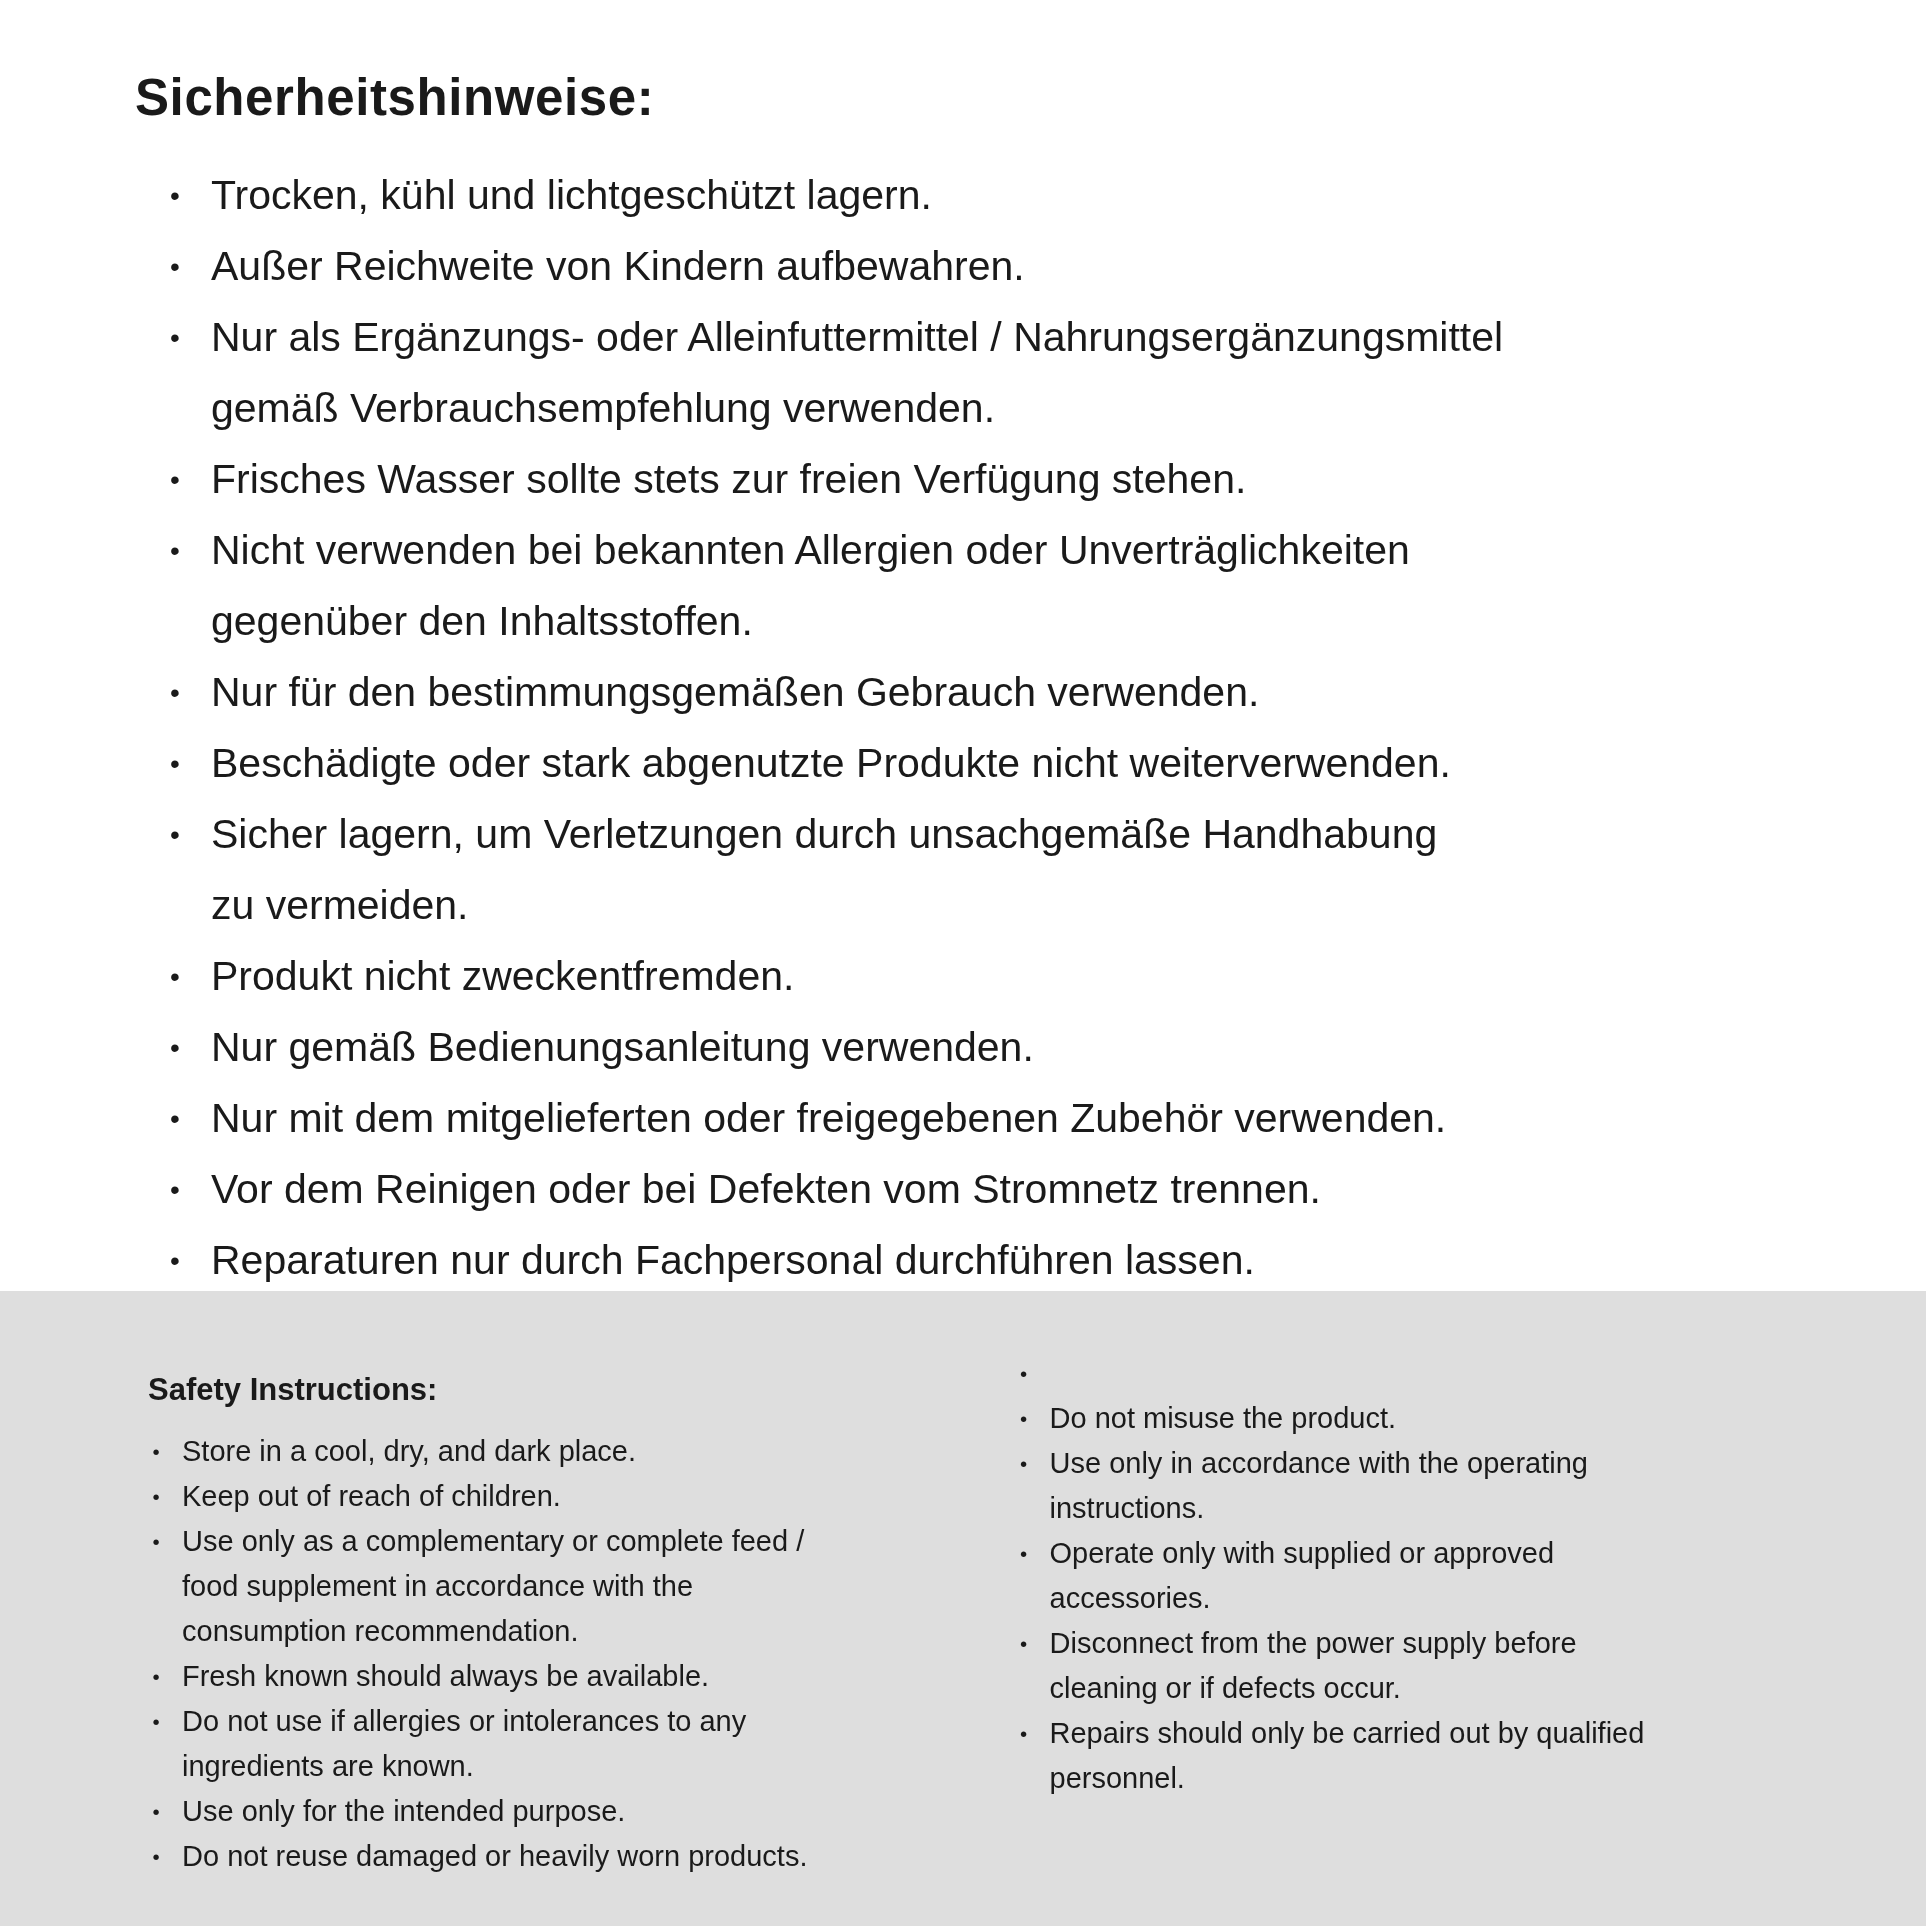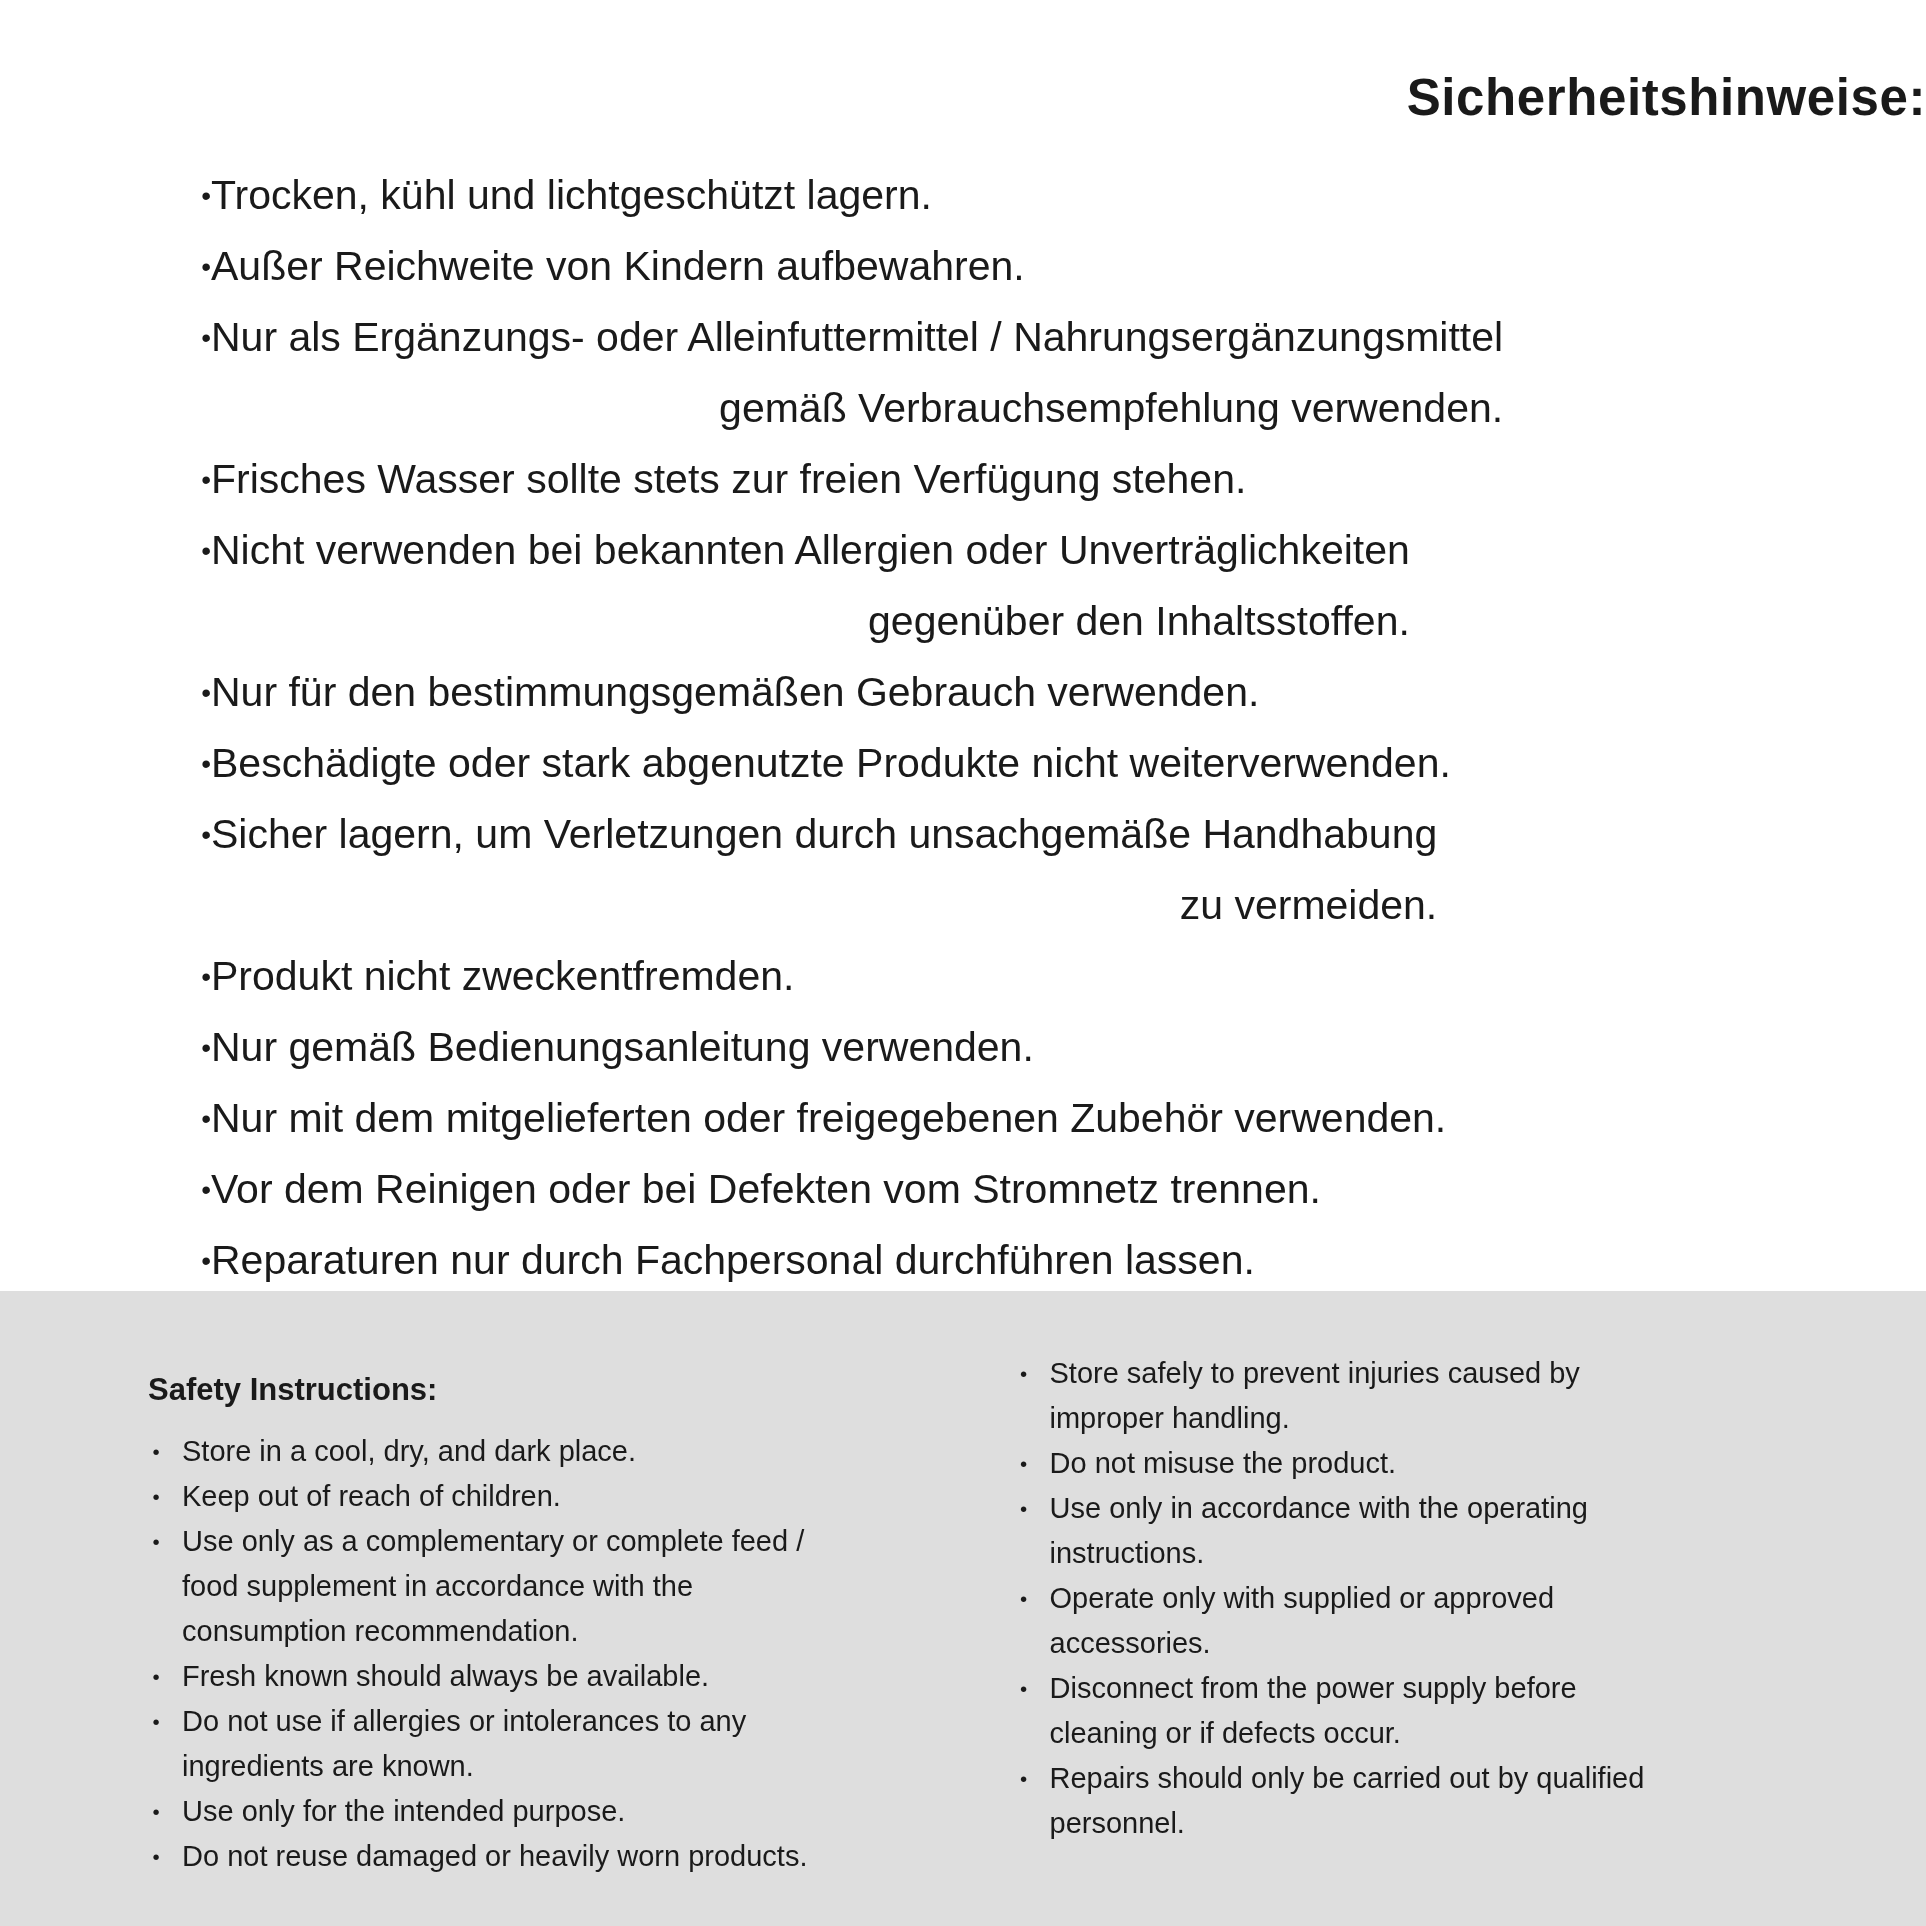--- a/index.html
+++ b/index.html
@@ -12,21 +12,20 @@
     color: #1a1a1a;
   }
 
   
   .de-section {
     box-sizing: border-box;
     height: 1291px;
     padding-top: 72px;
     background: #ffffff;
     overflow: hidden;
-    text-align: right;
   }
   .de-title {
     margin: 0 0 0 135px;
     font-size: 51px;
     line-height: 51px;
     font-weight: 700;
     letter-spacing: 0.6px;
   }
   .de-list {
     list-style: none;
@@ -224,24 +223,20 @@
             <span class="line">Do not reuse damaged or heavily worn products.</span>
           </span>
       </li>
     </ul>
   </div>
 
   <div class="en-col en-col-right">
     <ul class="en-list">
       <li class="en-item">
         <span class="bullet">•</span>
-        <span class="lines">
-          <span class="line">Store safely to prevent injuries caused by</span>
-          <span class="line">improper handling.</span>
-        </span>
       </li>
       <li class="en-item">
         <span class="bullet">•</span>
         <span class="lines">
             <span class="line">Do not misuse the product.</span>
           </span>
       </li>
       <li class="en-item">
         <span class="bullet">•</span>
         <span class="lines">

